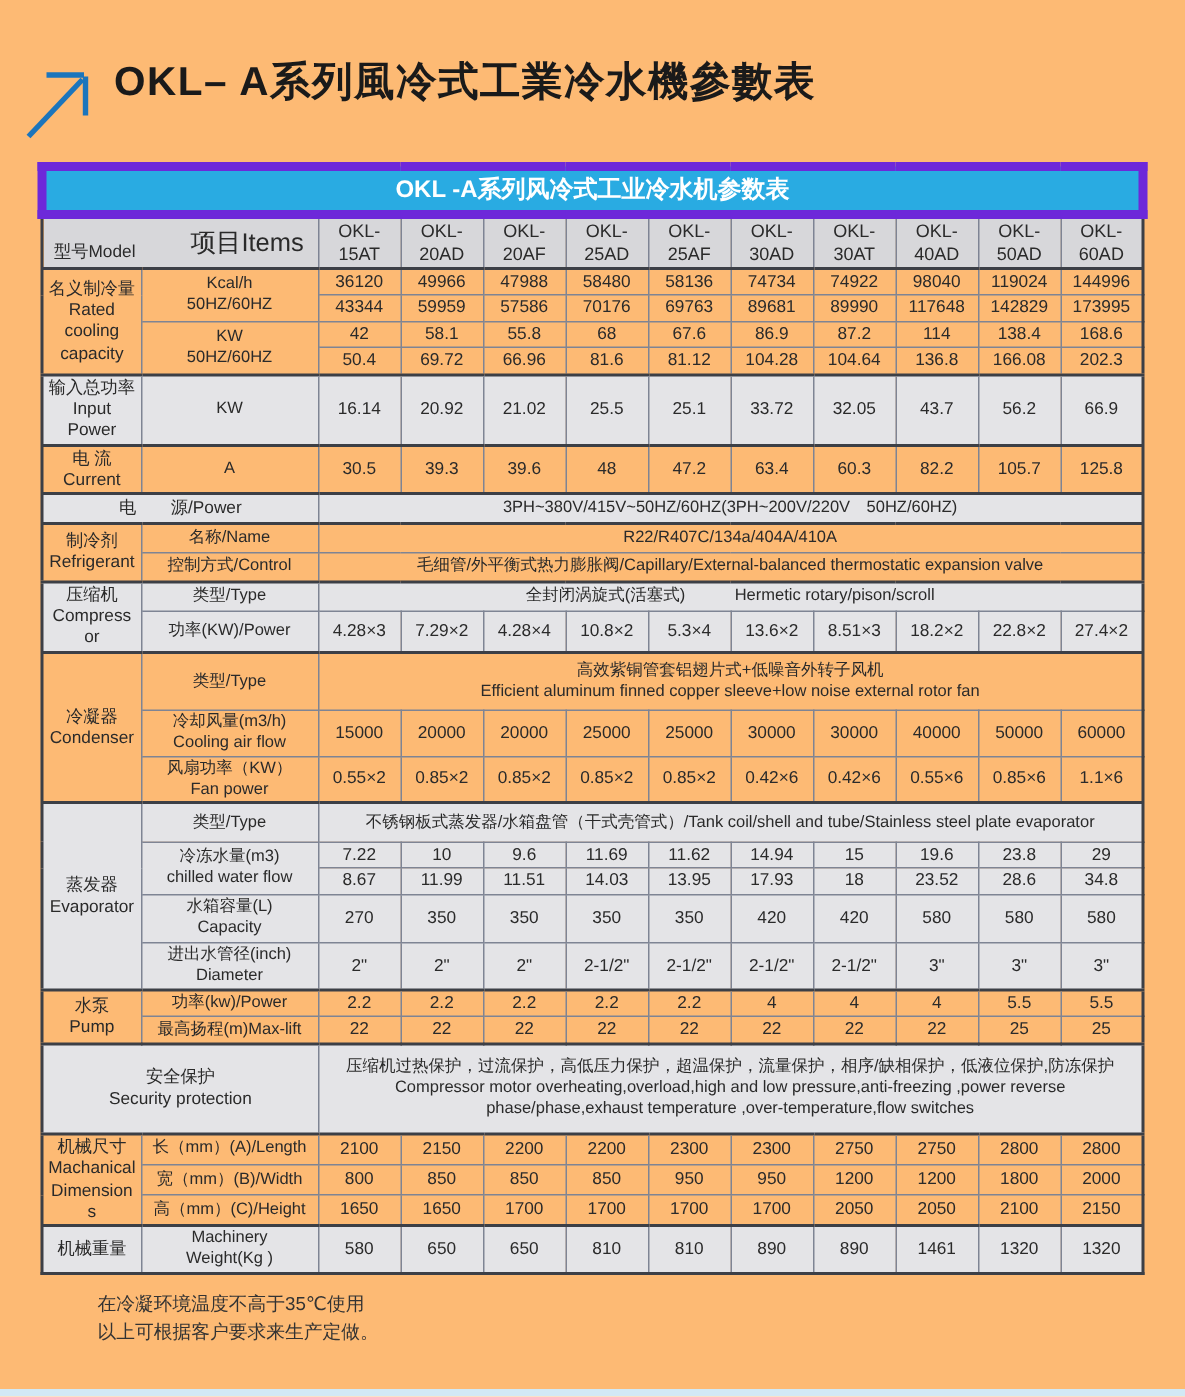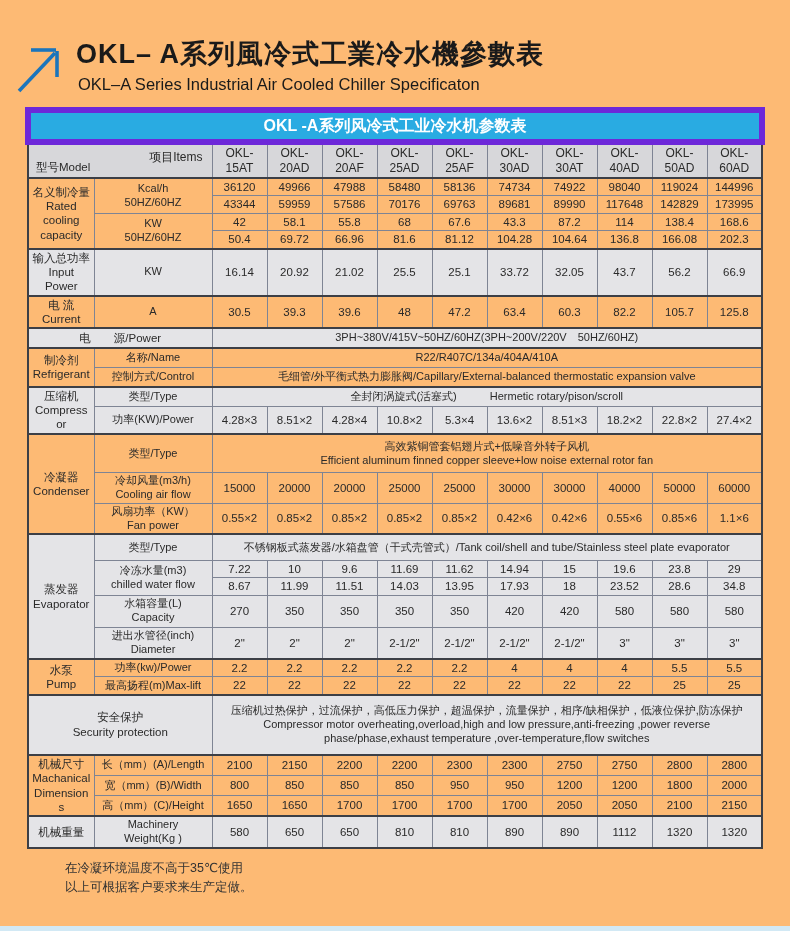--- a/index.html
+++ b/index.html
@@ -23,21 +23,21 @@
   .spec th.caption{background:#29abe2;border:6px solid #6d28d9;color:#ffffff;
              font-size:16px;font-weight:bold;height:22px;padding:2px 0;}
   tr.sect td{border-top:2px solid #3c3f46;}
   tr.shade td{background:#e4e4e7;}
   tr.head td{background:#d7d7da;font-size:12px;}
   td.corner{position:relative;background-color:#d7d7da;
             background-image:linear-gradient(to bottom right,
               transparent calc(50% - 0.8px), #6e7484 calc(50% - 0.8px),
               #6e7484 calc(50% + 0.8px), transparent calc(50% + 0.8px));}
   td.corner .c-model{position:absolute;left:7px;bottom:3px;font-size:11.5px;}
-  td.corner .c-items{position:absolute;right:9px;top:5px;font-size:12px;}
+  td.corner .c-items{position:absolute;right:9px;top:5px;font-size:17px;}
   td.lab{font-size:11.5px;}
   td.sub{font-size:11px;}
   td.w{font-size:11px;padding:2px 6px;margin-left:32px;}
   td.d{font-size:11.5px;}
 
   
   .notes{margin:10px 0 0 28px;font-size:12.5px;line-height:1.52;color:#333;}
   .note.ind{padding-left:32px;}
   .note.ind2{padding-left:37px;}
 
@@ -53,21 +53,20 @@
       <svg width="52" height="54" viewBox="0 0 52 54">
         <g stroke="#1b75bc" stroke-width="3.6" fill="none">
           <line x1="5" y1="51" x2="41" y2="13"></line>
           <line x1="17" y1="10" x2="42" y2="10"></line>
           <line x1="43" y1="11" x2="43" y2="37"></line>
         </g>
       </svg>
     </span>
     <div class="titles">
       <h1 class="t-zh">OKL– A系列風冷式工業冷水機參數表</h1>
-      <h2 class="t-en">OKL–A Series Industrial Air Cooled Chiller Specificaton</h2>
     </div>
   </div>
 
   <table class="spec">
     <colgroup>
       <col class="c-lab">
         <col class="c-sub">
       <col>
         <col>
         <col>
@@ -127,21 +126,21 @@
           <td class="d">142829</td>
           <td class="d">173995</td>
         </tr>
         <tr class="">
           <td rowspan="2" class="sub">KW<br>50HZ/60HZ</td>
           <td class="d">42</td>
           <td class="d">58.1</td>
           <td class="d">55.8</td>
           <td class="d">68</td>
           <td class="d">67.6</td>
-          <td class="d">43.3</td>
+          <td class="d">86.9</td>
           <td class="d">87.2</td>
           <td class="d">114</td>
           <td class="d">138.4</td>
           <td class="d">168.6</td>
         </tr>
         <tr class="">
           <td class="d">50.4</td>
           <td class="d">69.72</td>
           <td class="d">66.96</td>
           <td class="d">81.6</td>
@@ -194,21 +193,21 @@
           <td colspan="10" class="w">毛细管/外平衡式热力膨胀阀/Capillary/External-balanced thermostatic expansion valve</td>
         </tr>
         <tr class="sect shade">
           <td rowspan="2" class="lab">压缩机<br>Compressor</td>
           <td class="sub">类型/Type</td>
           <td colspan="10" class="w">全封闭涡旋式(活塞式)　　　Hermetic rotary/pison/scroll</td>
         </tr>
         <tr class="shade" style="height: 27px;">
           <td class="sub">功率(KW)/Power</td>
           <td class="d">4.28×3</td>
-          <td class="d">8.51×2</td>
+          <td class="d">7.29×2</td>
           <td class="d">4.28×4</td>
           <td class="d">10.8×2</td>
           <td class="d">5.3×4</td>
           <td class="d">13.6×2</td>
           <td class="d">8.51×3</td>
           <td class="d">18.2×2</td>
           <td class="d">22.8×2</td>
           <td class="d">27.4×2</td>
         </tr>
         <tr class="sect" style="height: 39px;">
@@ -372,21 +371,21 @@
         <tr class="sect shade" style="height: 30px;">
           <td class="lab">机械重量</td>
           <td class="sub">Machinery<br>Weight(Kg )</td>
           <td class="d">580</td>
           <td class="d">650</td>
           <td class="d">650</td>
           <td class="d">810</td>
           <td class="d">810</td>
           <td class="d">890</td>
           <td class="d">890</td>
-          <td class="d">1112</td>
+          <td class="d">1461</td>
           <td class="d">1320</td>
           <td class="d">1320</td>
         </tr>
       </tbody>
   </table>
 
   <div class="notes">
     <div class="note ind2">在冷凝环境温度不高于35℃使用</div>
     <div class="note ind2">以上可根据客户要求来生产定做。</div>
 

